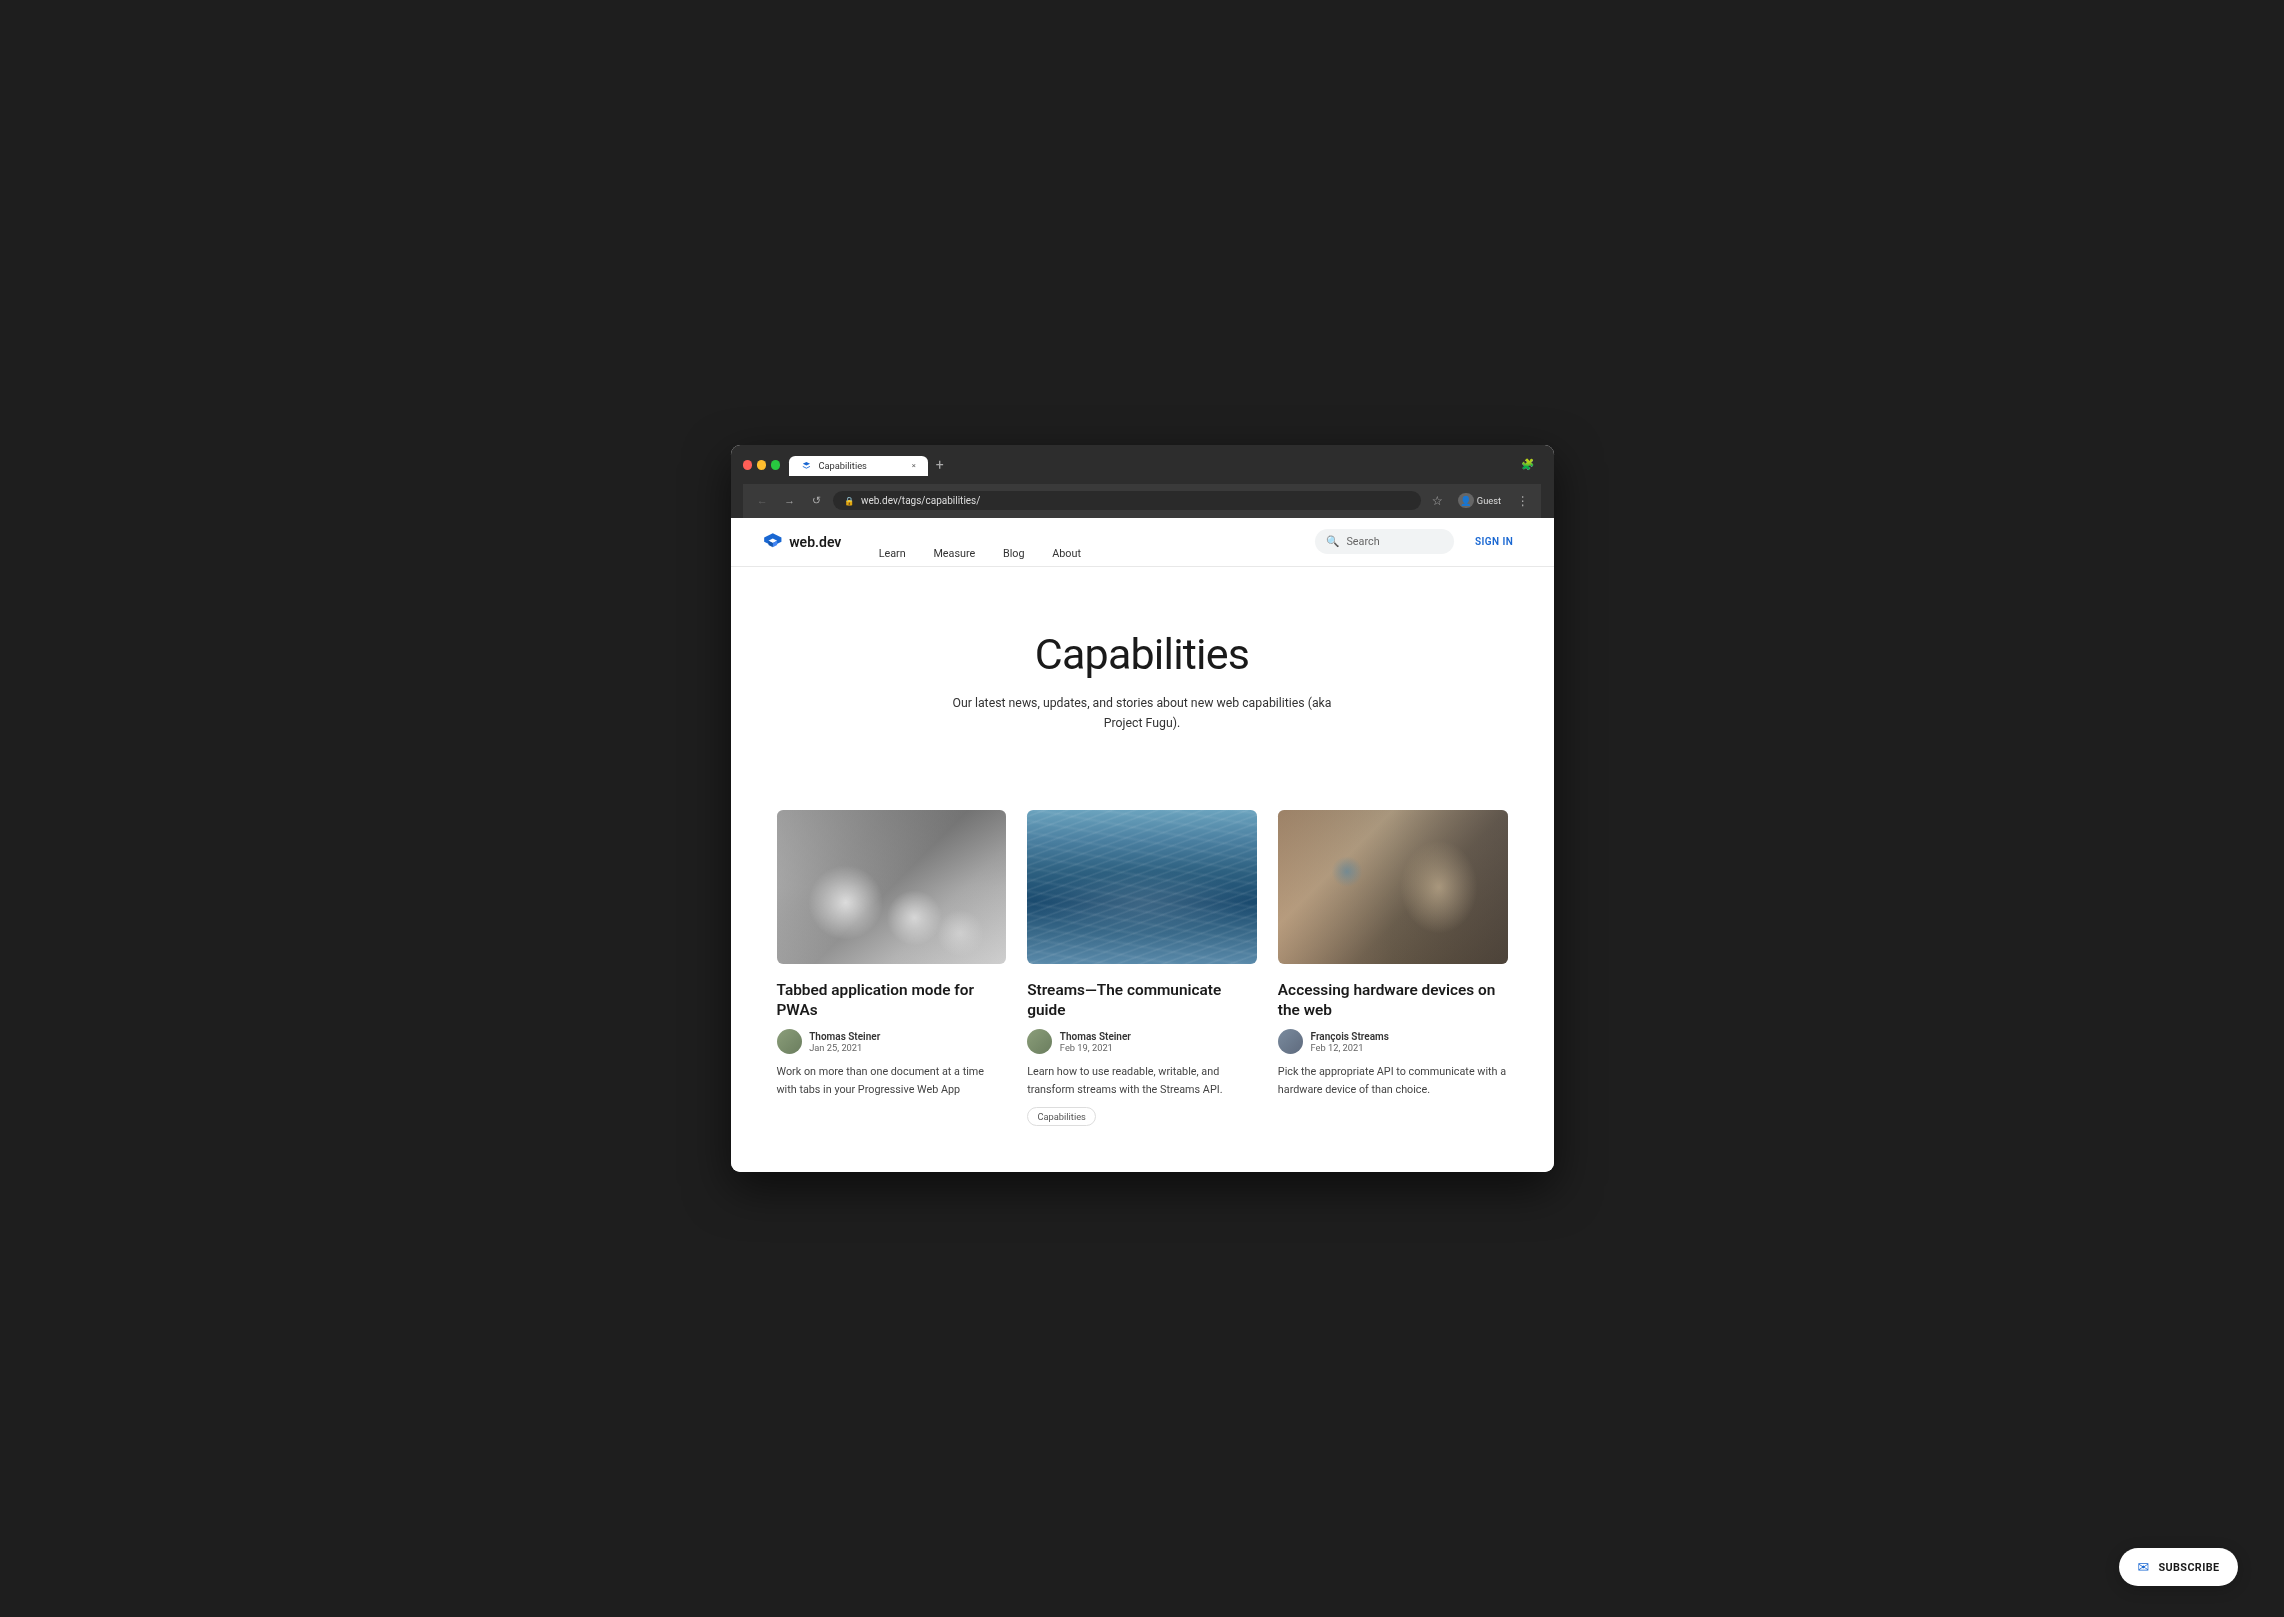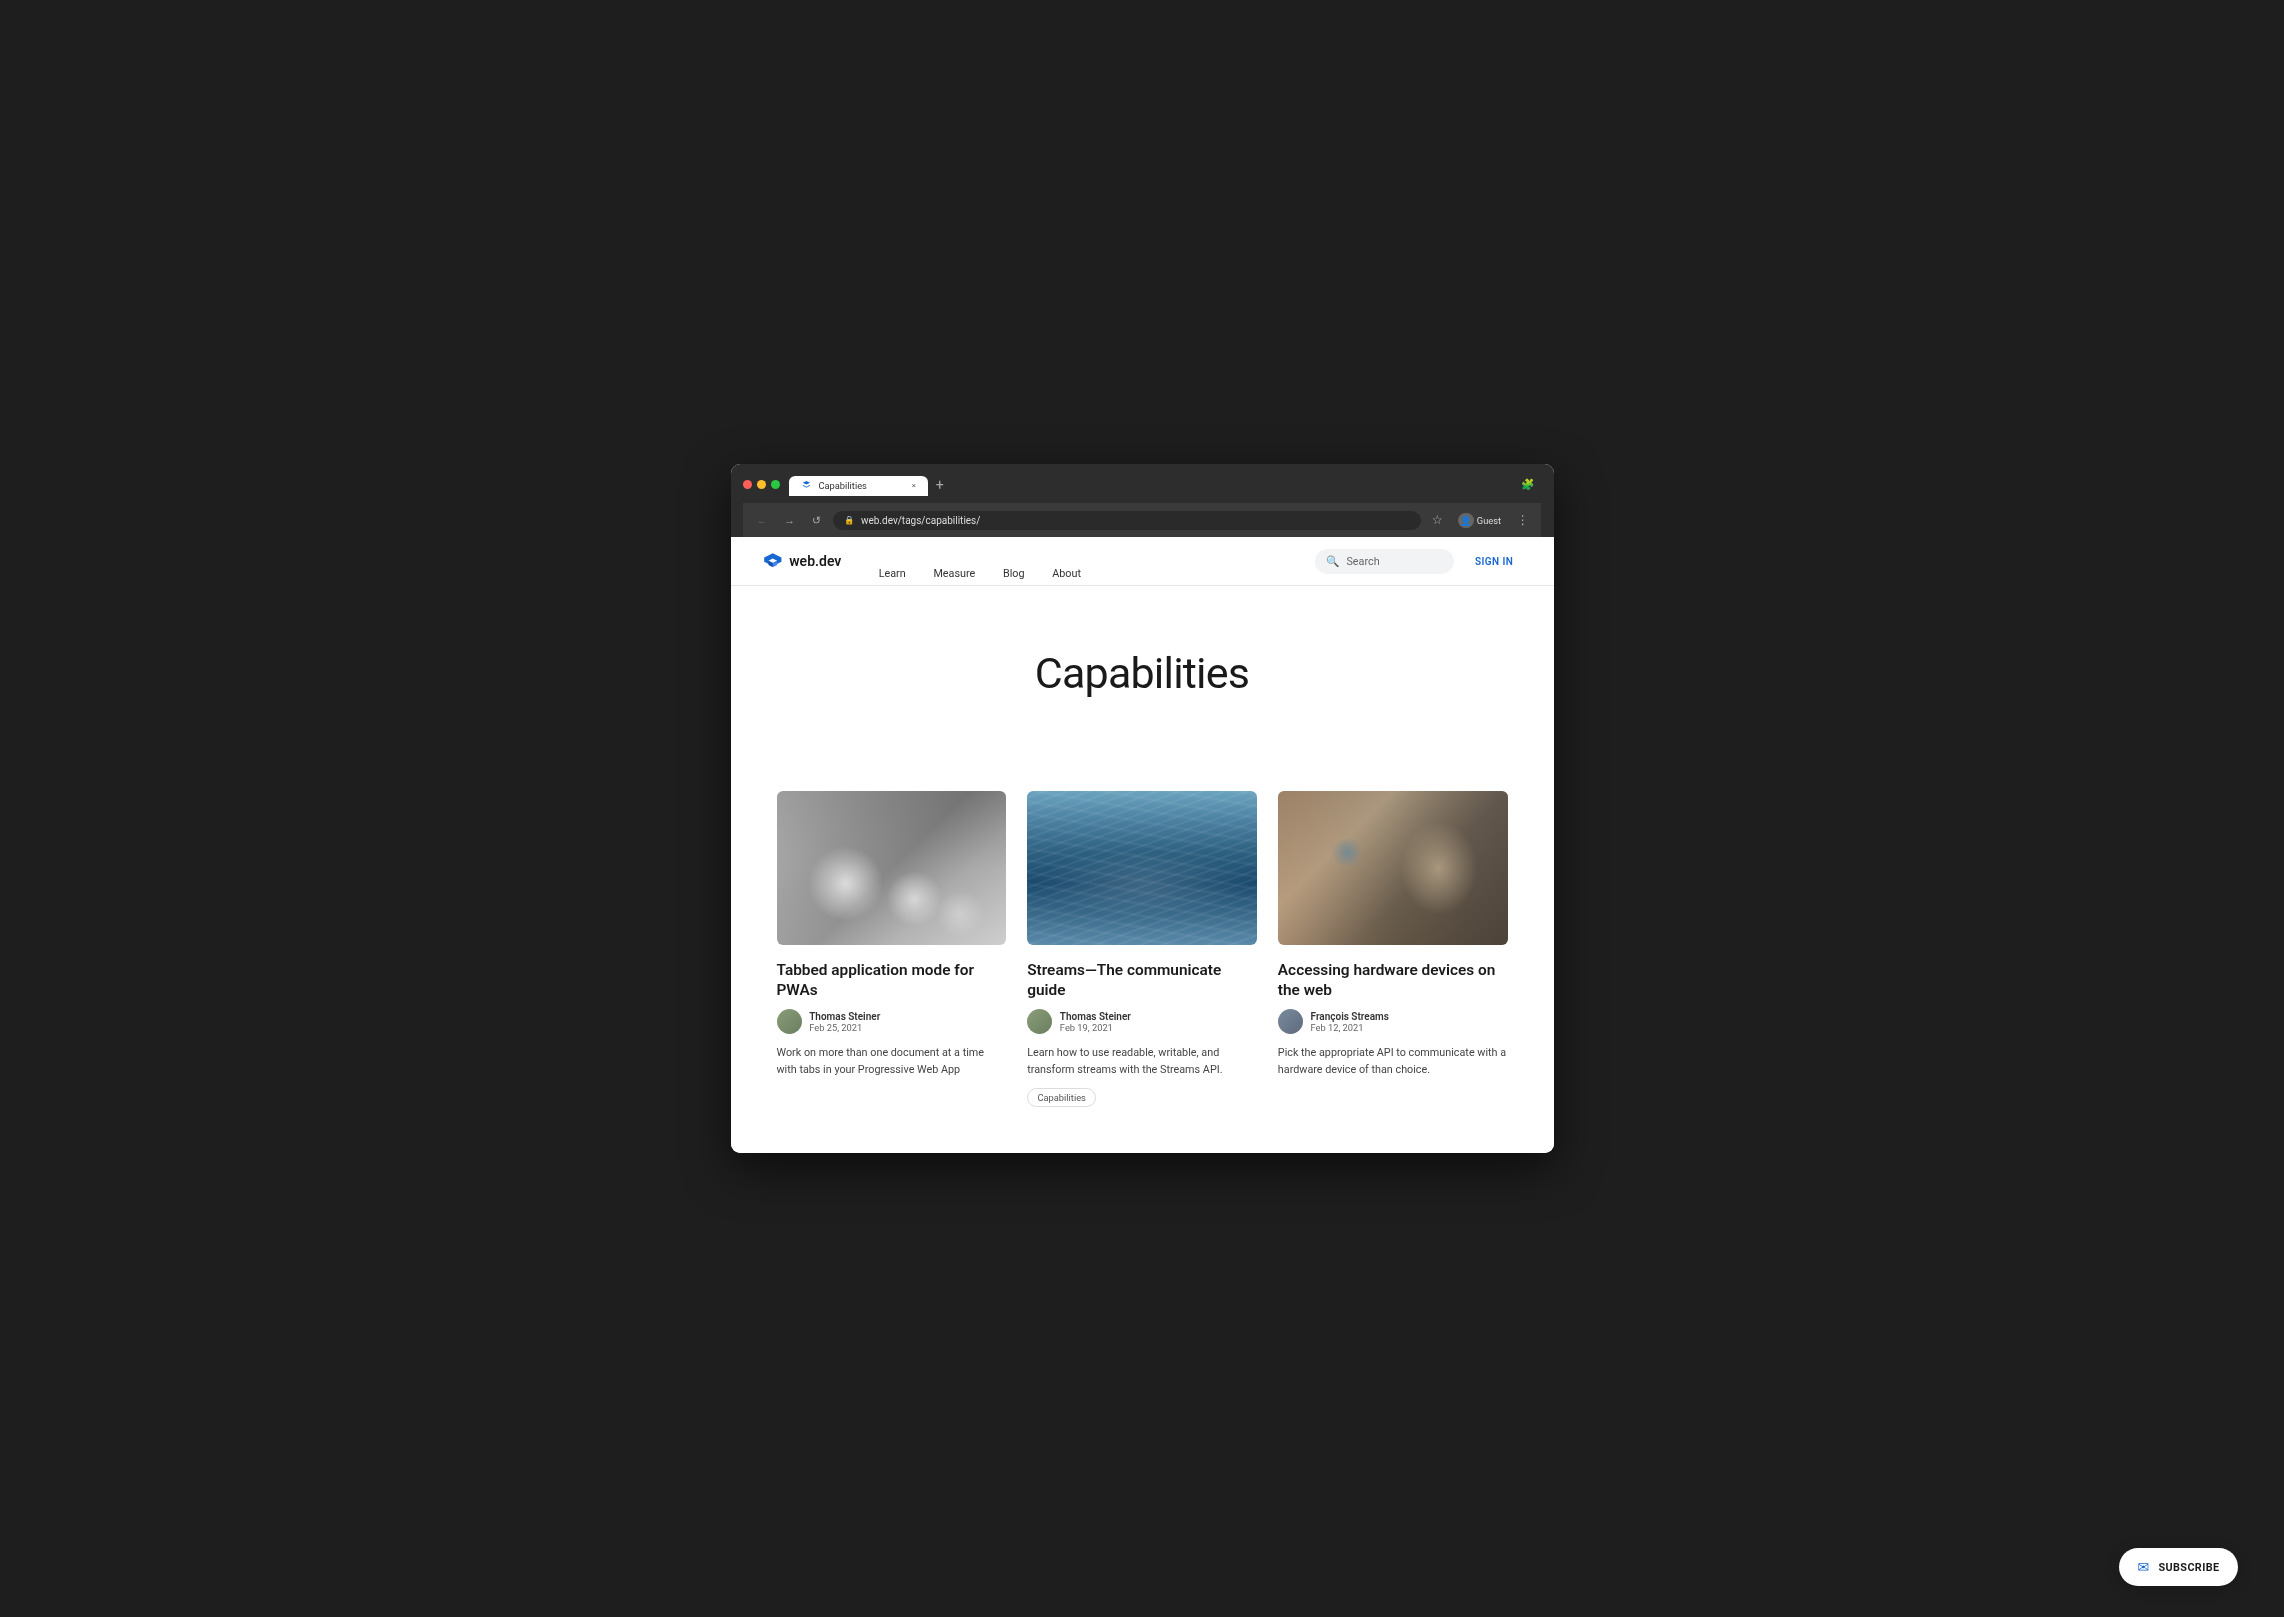--- a/index.html
+++ b/index.html
@@ -548,32 +548,33 @@
         <div class="search-box">
           <span class="search-icon">🔍</span>
           <span class="search-text">Search</span>
         </div>
         <span class="sign-in-btn">SIGN IN</span>
       </div>
     </nav>
 
     <div class="hero-section">
       <h1 class="hero-title">Capabilities</h1>
+      <p class="hero-subtitle">Our latest news, updates, and stories about new web capabilities (aka Project Fugu).</p>
     </div>
 
     <div class="articles-grid">
 
       <div class="article-card">
         <div class="article-image img-chess"></div>
         <h2 class="article-title">Tabbed application mode for PWAs</h2>
         <div class="article-author-row">
           <div class="author-avatar avatar-thomas"></div>
           <div class="author-info">
             <span class="author-name">Thomas Steiner</span>
-            <span class="author-date">Feb 25, 2021</span>
+            <span class="author-date">Jan 25, 2021</span>
           </div>
         </div>
         <p class="article-desc">Work on more than one document at a time with tabs in your Progressive Web App</p>
       </div>
 
       <div class="article-card">
         <div class="article-image img-streams"></div>
         <h2 class="article-title">Streams—The communicate guide</h2>
         <div class="article-author-row">
           <div class="author-avatar avatar-thomas"></div>

